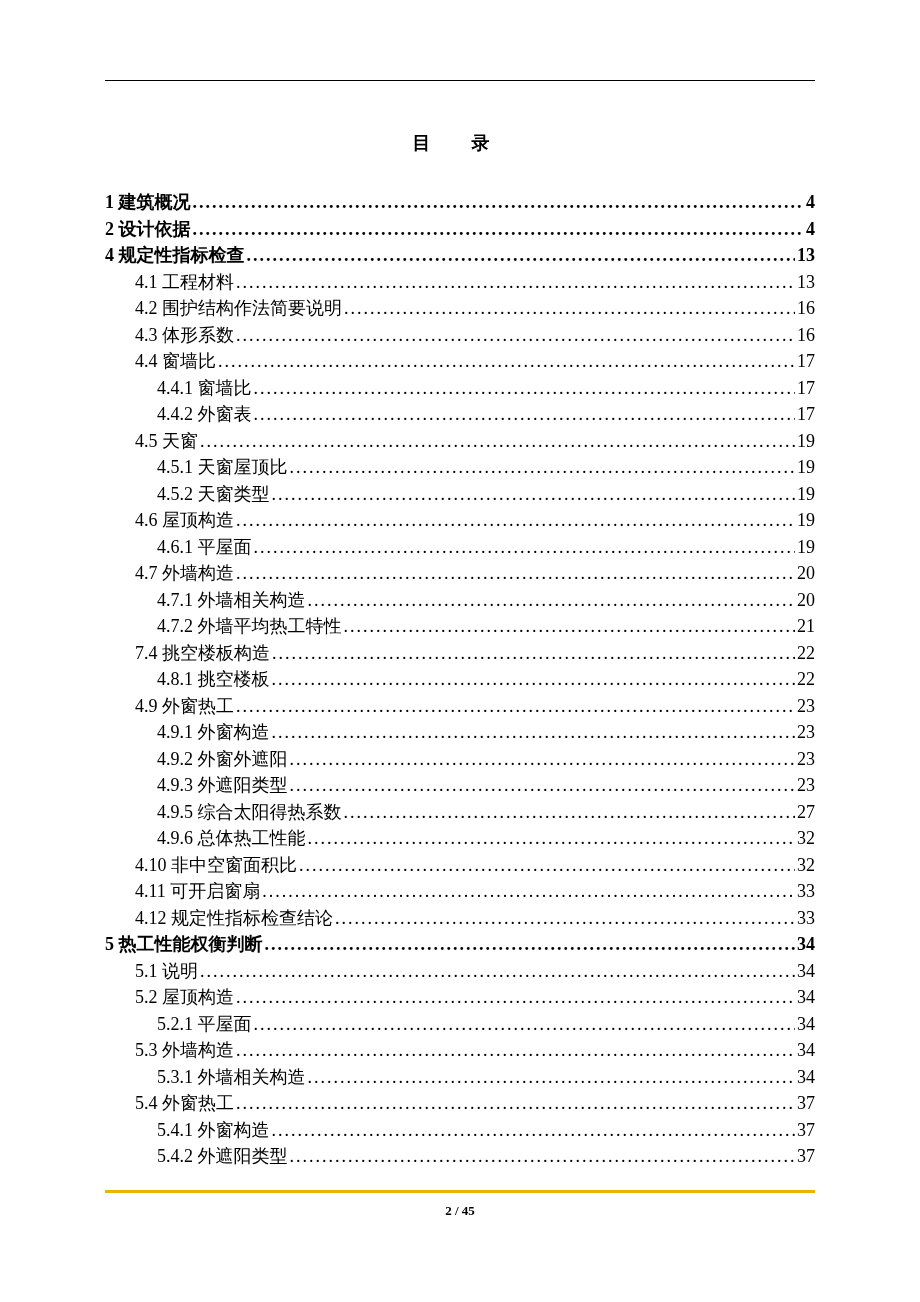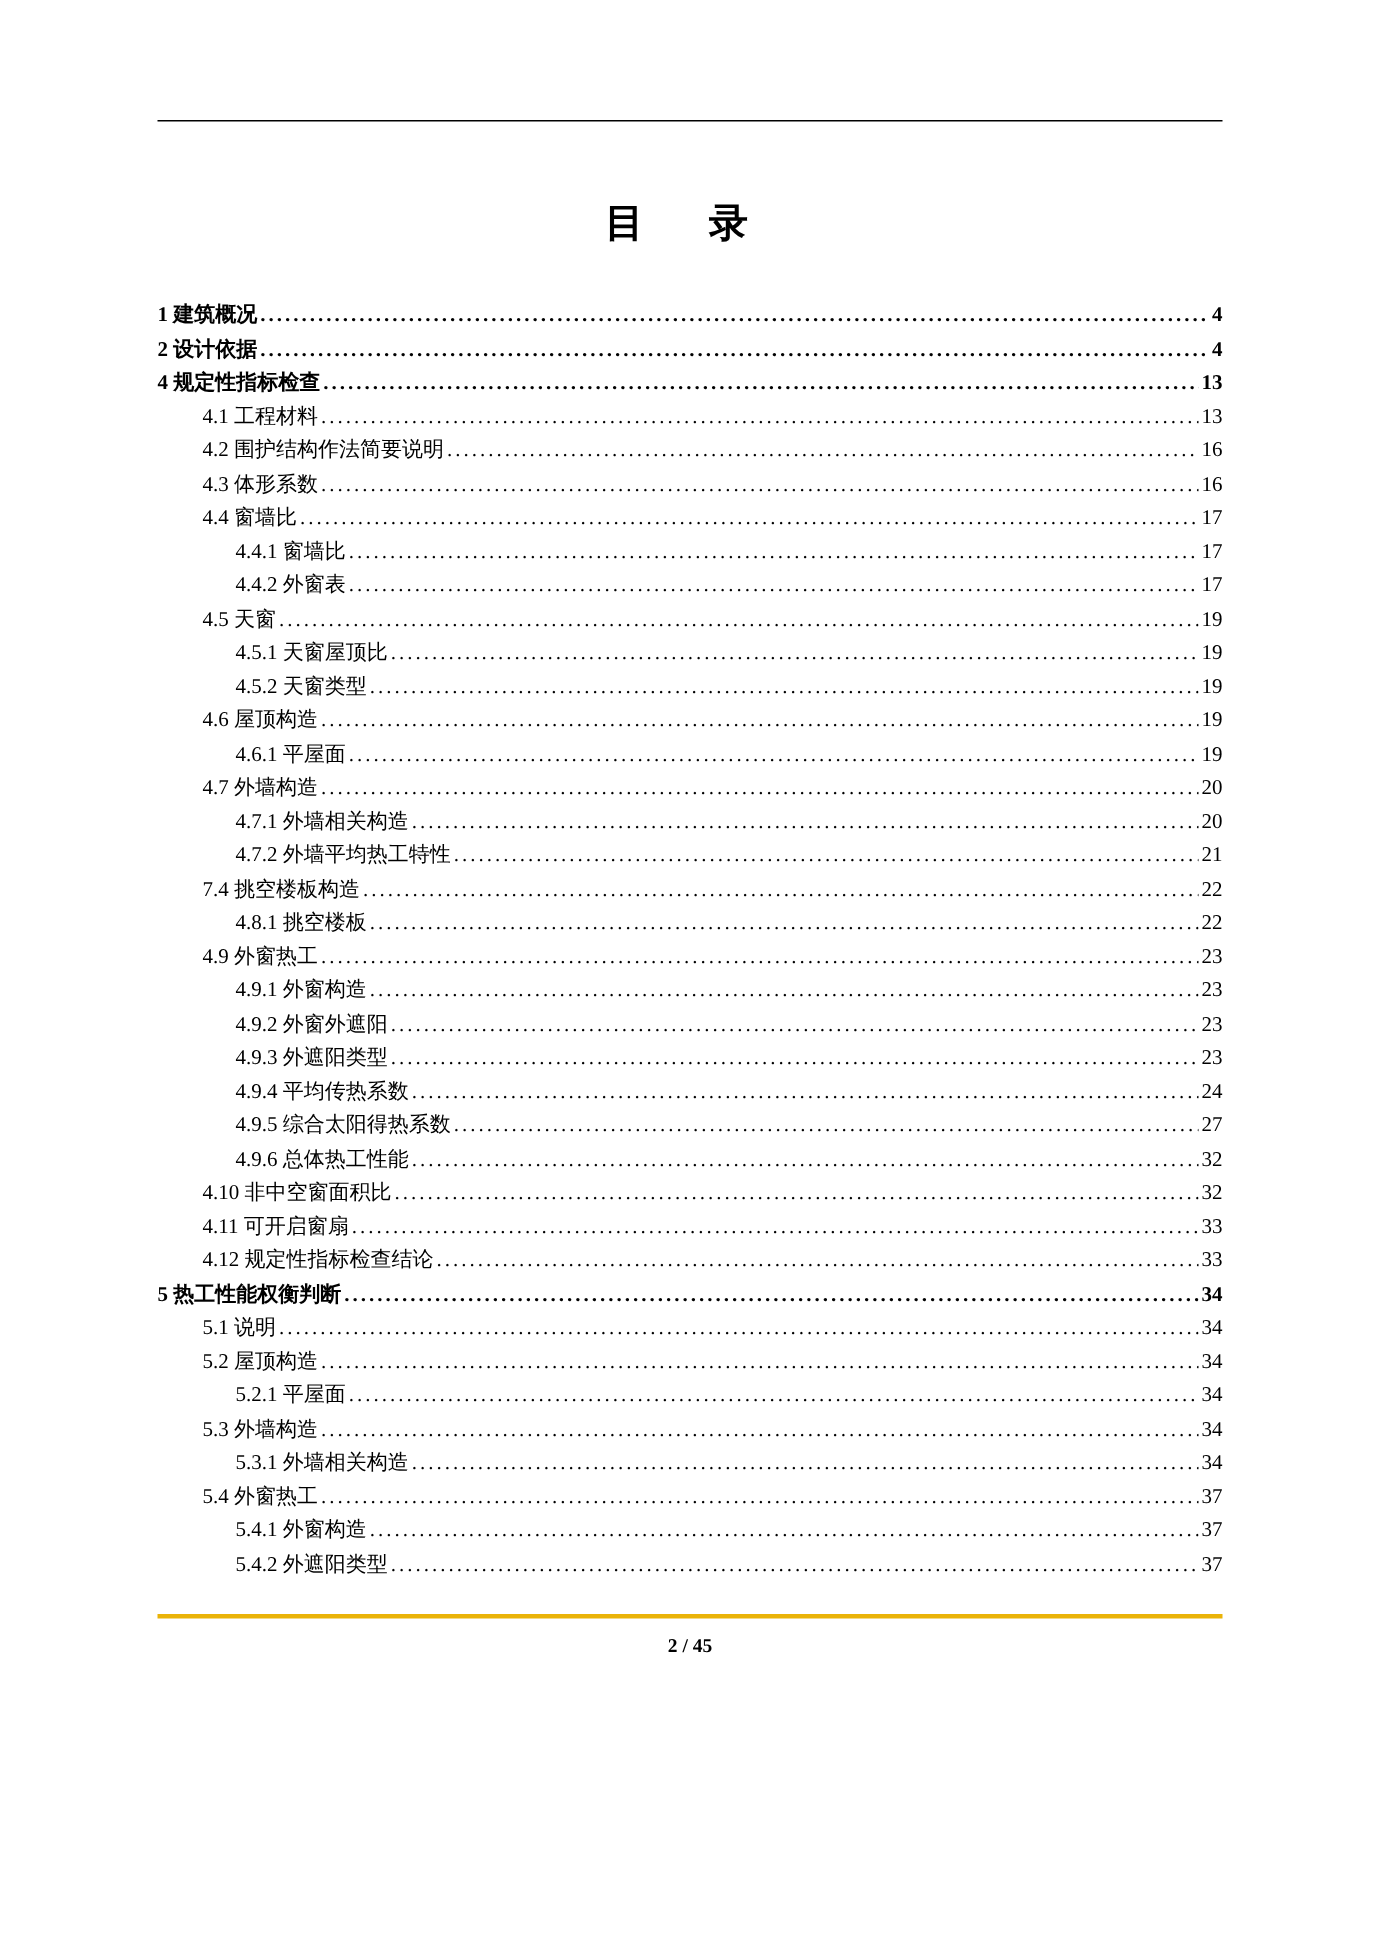--- a/index.html
+++ b/index.html
@@ -11,28 +11,28 @@
       padding: 80px 105px 50px 105px;
       position: relative;
       color: #000;
     }
     .top-line {
       border-top: 1.5px solid #000;
       margin-bottom: 50px;
     }
     .title {
       text-align: center;
-      font-size: 26px;
+      font-size: 18px;
       font-weight: bold;
       letter-spacing: 18px;
       margin-bottom: 38px;
       font-family: "SimHei", "黑体", sans-serif;
     }
     .toc-list {
-      font-size: 14px;
+      font-size: 18px;
       line-height: 1.0;
       text-align: center;
     }
     .toc-item {
       display: flex;
       align-items: baseline;
       margin-bottom: 8.5px;
       white-space: nowrap;
     }
     .toc-label {
@@ -180,25 +180,20 @@
       <span class="toc-label">4.9.2 外窗外遮阳</span>
       <span class="toc-dots"></span>
       <span class="toc-page">23</span>
     </div>
     <div class="toc-item level-2">
       <span class="toc-label">4.9.3 外遮阳类型</span>
       <span class="toc-dots"></span>
       <span class="toc-page">23</span>
     </div>
     <div class="toc-item level-2">
-      <span class="toc-label">4.9.4 平均传热系数</span>
-      <span class="toc-dots"></span>
-      <span class="toc-page">24</span>
-    </div>
-    <div class="toc-item level-2">
       <span class="toc-label">4.9.5 综合太阳得热系数</span>
       <span class="toc-dots"></span>
       <span class="toc-page">27</span>
     </div>
     <div class="toc-item level-2">
       <span class="toc-label">4.9.6 总体热工性能</span>
       <span class="toc-dots"></span>
       <span class="toc-page">32</span>
     </div>
     <div class="toc-item level-1">

